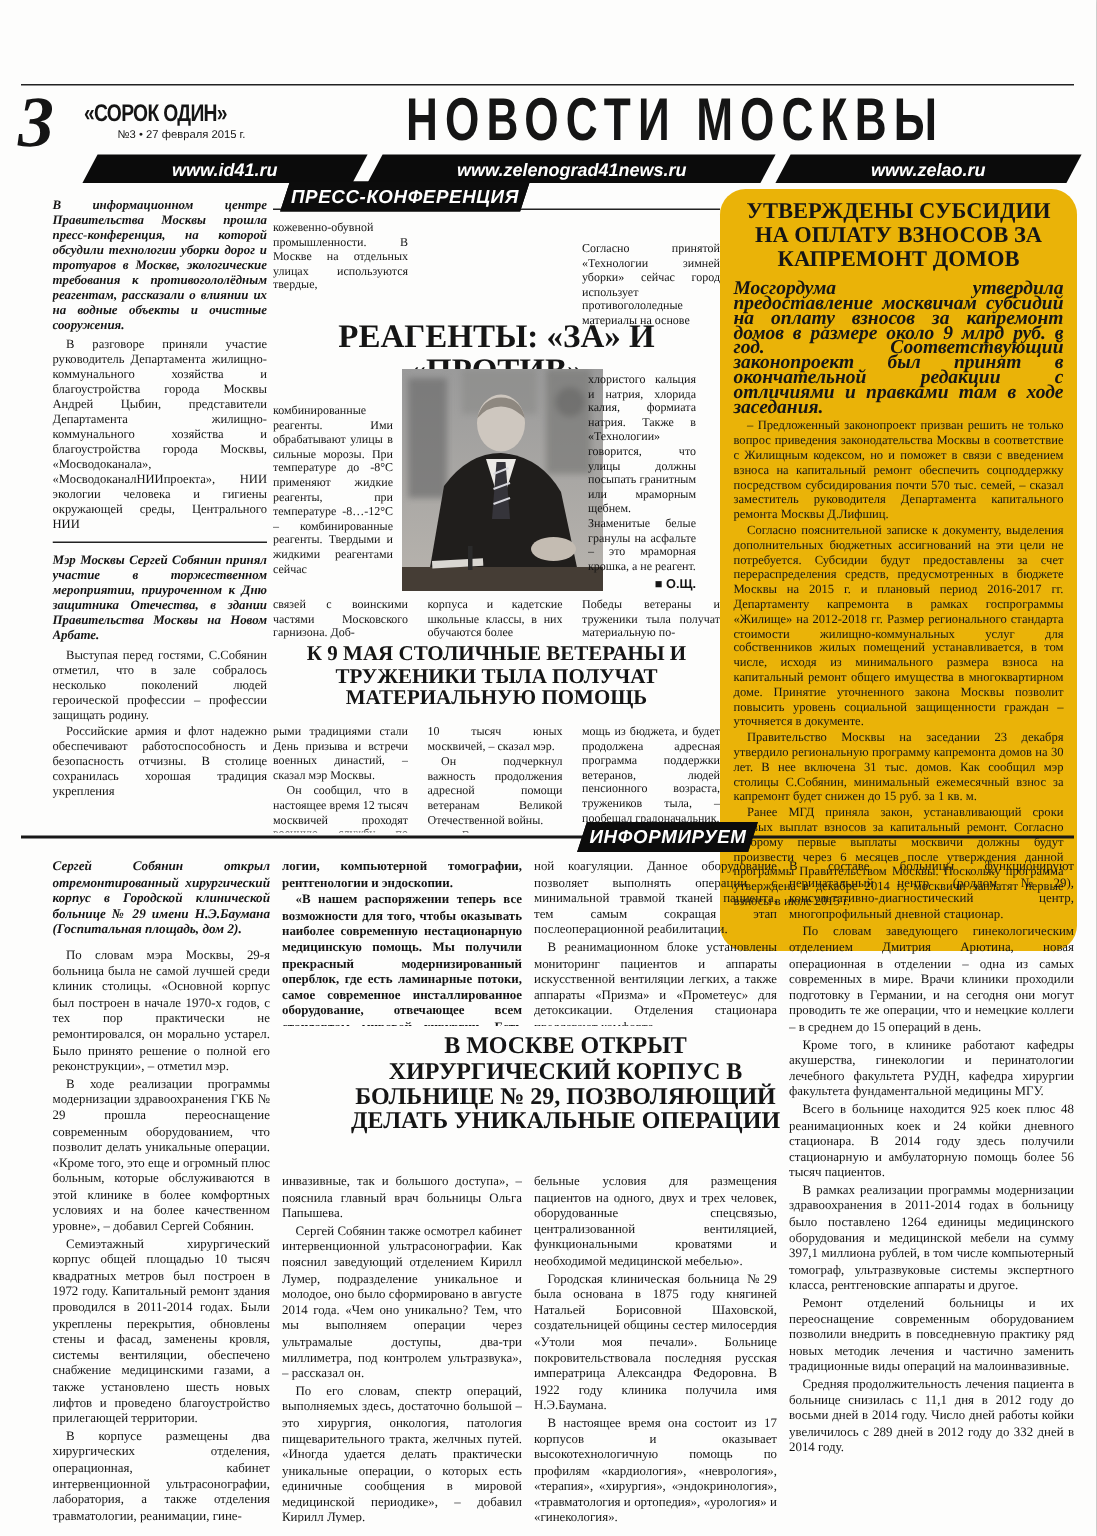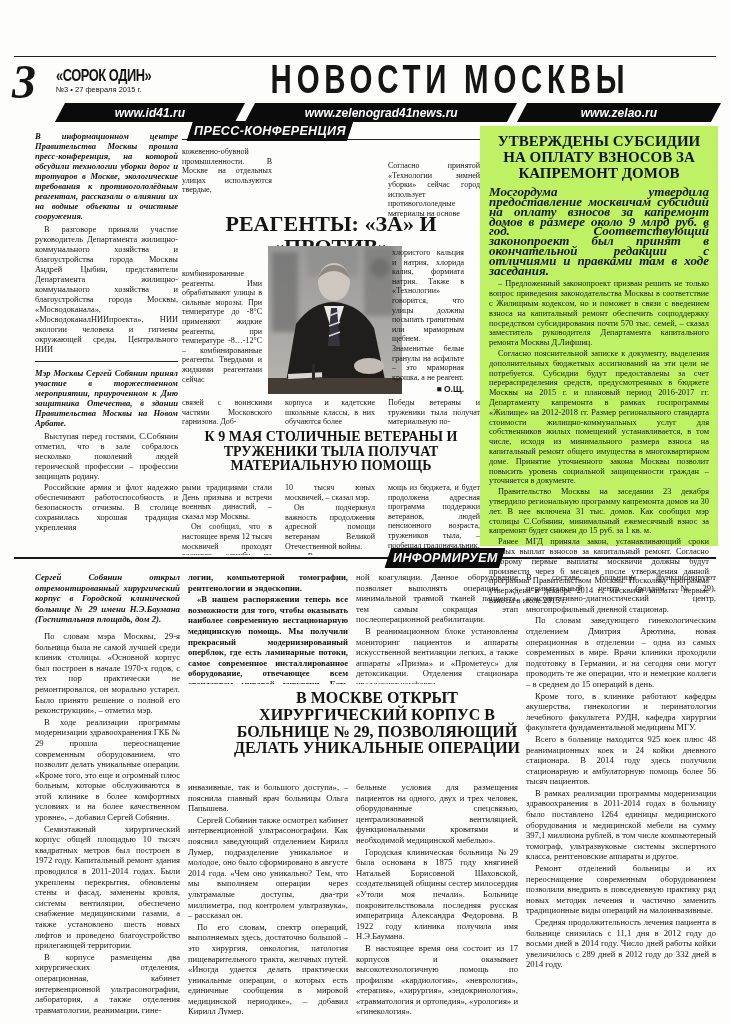--- a/index.html
+++ b/index.html
@@ -6,21 +6,21 @@
   .page{position:relative;width:731px;height:1024px;background:#fdfdfc;margin:0 auto;
         font-family:"Liberation Serif",serif;color:#151515;overflow:hidden;
         box-shadow:0 0 4px rgba(0,0,0,.4);}
   .abs{position:absolute;}
   
   .top-rule{left:14px;top:56px;width:702px;height:1px;background:#222;}
   .page-num{left:12px;top:58px;font-size:48px;font-style:italic;font-weight:bold;line-height:1;}
   .masthead{left:56px;top:66px;width:130px;}
   .masthead .mh{font-family:"Liberation Sans",sans-serif;font-weight:bold;font-size:14px;
                 letter-spacing:-0.5px;transform:scale(.92,1.15);transform-origin:left top;white-space:nowrap;}
-  .masthead .iss{font-size:7.5px;margin-top:3px;font-family:"Liberation Sans",sans-serif;}
+  .masthead .iss{font-size:7.5px;margin-top:3px;font-family:"Liberation Sans",sans-serif;text-align:center;}
   .section-title{left:190px;top:57px;width:520px;text-align:center;
                  font-family:"Liberation Sans",sans-serif;font-weight:bold;font-size:31px;
                  letter-spacing:5px;transform:scale(.95,1.3);transform-origin:center top;white-space:nowrap;}
   .banners{left:60px;top:103px;width:656px;height:19px;display:flex;gap:10px;}
   .banner{background:#0b0b0b;height:19px;transform:skewX(-28deg);display:flex;align-items:center;justify-content:center;}
   .banner span{transform:skewX(28deg);color:#fff;font-family:"Liberation Sans",sans-serif;
                font-style:italic;font-weight:bold;font-size:12px;white-space:nowrap;}
   .b1{width:180px;} .b2{width:262px;} .b3{width:194px;}
   
   .col{overflow:hidden;text-align:justify;}
@@ -33,22 +33,22 @@
          transform:skewX(-18deg);border:1px solid #0c0c0c;}
   .badge span{transform:skewX(18deg);color:#fff;font-family:"Liberation Sans",sans-serif;
               font-style:italic;font-weight:bold;font-size:12.5px;white-space:nowrap;letter-spacing:.4px;}
   
   .mid-rule{left:182px;top:139px;width:298px;height:1px;background:#222;}
   .minirow{display:flex;gap:11px;}
   .minicol{flex:1;font-size:8px;line-height:9.6px;overflow:hidden;text-align:justify;}
   .headline{font-weight:bold;text-align:center;line-height:1.05;}
   .byline{text-align:right;font-weight:bold;font-size:8.5px;margin-top:3px;font-family:"Liberation Sans",sans-serif;}
   
-  .graybox{left:480px;top:126px;width:238px;height:420px;background:#bef264;
-           padding:6px 9px;box-sizing:border-box;}
+  .graybox{left:480px;top:126px;width:238px;height:508px;background:#eab308;
+           padding:6px 9px;box-sizing:border-box;border-radius:17px;}
   .graybox .headline{font-size:15px;margin:2px 0 6px 0;}
   .graybox .lead{font-size:13px;line-height:9.8px;}
   .graybox .body{font-size:8.4px;line-height:9.8px;margin-top:4px;}
   
   .bottom-rule{left:14px;top:557px;width:702px;height:2px;background:#181818;}
   .bcol{font-size:8.6px;line-height:10.6px;}
   .hosp-headline{left:228px;top:690px;width:298px;font-size:16px;}
 </style>
 </head>
 <body>

